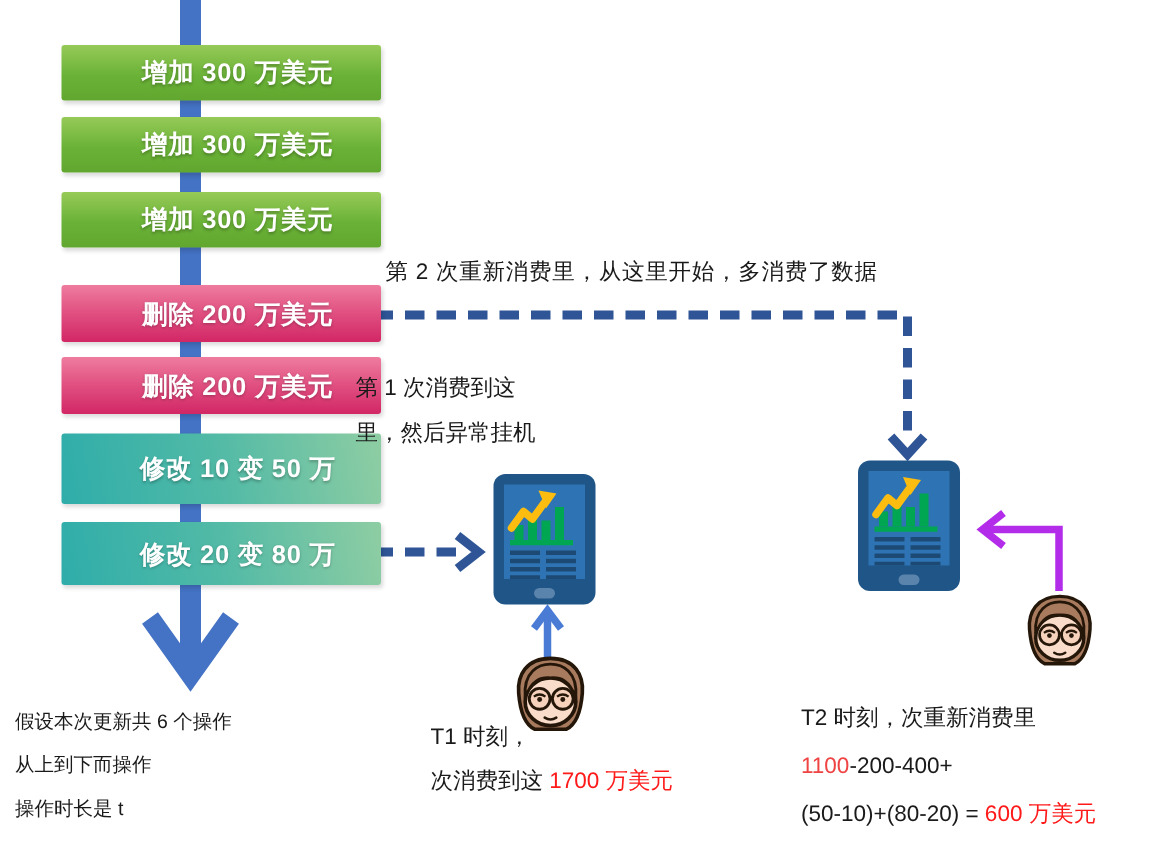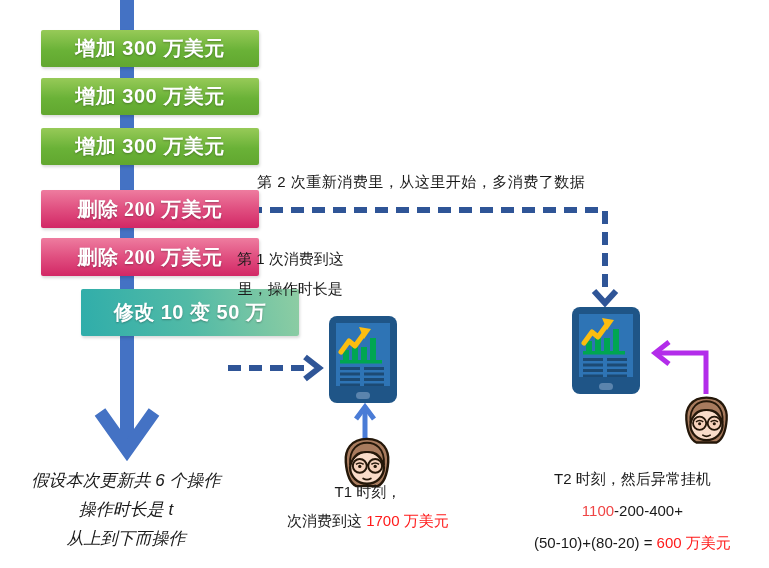--- a/index.html
+++ b/index.html
@@ -1,26 +1,26 @@
 <!DOCTYPE html>
 <html><head>
 <meta charset="utf-8">
 <style>
   html,body{margin:0;padding:0;background:#fff;}
   .canvas{position:relative;width:769px;height:568px;background:#ffffff;
           font-family:"Liberation Sans",sans-serif;color:#1a1a1a;overflow:hidden;}
   .overlay{position:absolute;left:0;top:0;z-index:1;}
-  .box{position:absolute;left:41px;width:218px;z-index:2;display:flex;align-items:center;justify-content:center;
-       color:#fff;font-weight:bold;font-size:20px;letter-spacing:.5px;border-radius:2px;
-       text-shadow:0 1px 2px rgba(0,0,0,.28);box-shadow:1px 2px 3px rgba(0,0,0,.15);}
+  .box{position:absolute;left:41px;width:191px;z-index:2;display:flex;align-items:center;justify-content:center;
+       color:#fff;font-weight:bold;font-size:17px;letter-spacing:.5px;border-radius:2px;
+       text-shadow:0 1px 2px rgba(0,0,0,.28);box-shadow:1px 2px 3px rgba(0,0,0,.15);padding-left:22px;}
   .box.green{background:linear-gradient(180deg,#97ca58 0%,#6ab237 55%,#61a72f 100%);}
-  .box.pink{background:linear-gradient(180deg,#ee7c9f 0%,#e04f80 50%,#d22765 100%);font-family:Liberation Serif, serif;}
-  .box.teal{background:linear-gradient(80deg,#2fadaa 0%,#52baa6 50%,#8ecda3 100%);margin-left:40px;}
-  .ann{position:absolute;z-index:3;font-size:15px;line-height:30px;white-space:nowrap;text-align:center;}
-  .summary{position:absolute;z-index:3;font-size:17px;line-height:29px;text-align:center;white-space:nowrap;font-style:italic;}
+  .box.pink{background:linear-gradient(180deg,#ee7c9f 0%,#e04f80 50%,#d22765 100%);}
+  .box.teal{background:linear-gradient(80deg,#2fadaa 0%,#52baa6 50%,#8ecda3 100%);}
+  .ann{position:absolute;z-index:3;font-size:15px;line-height:30px;white-space:nowrap;}
+  .summary{position:absolute;z-index:3;font-size:13px;line-height:29px;white-space:nowrap;}
   .red{color:#ff1a1a;}
   .pinktxt{color:#ef4444;}
   .sprite{position:absolute;z-index:2;}
 </style>
 </head>
 <body>
 
 <div class="canvas">
 
   <svg class="overlay" width="769" height="568" viewBox="0 0 769 568">
@@ -45,20 +45,21 @@
       <polyline points="669,342 655,353 669,364"></polyline>
     </g>
   </svg>
 
   <div class="box green" style="top:30px;height:37px">增加 300 万美元</div>
   <div class="box green" style="top:78px;height:37px">增加 300 万美元</div>
   <div class="box green" style="top:128px;height:37px">增加 300 万美元</div>
   <div class="box pink" style="top:190px;height:38px">删除 200 万美元</div>
   <div class="box pink" style="top:238px;height:38px">删除 200 万美元</div>
   <div class="box teal" style="top:289px;height:47px">修改 10 变 50 万</div>
+  <div class="box teal" style="top:348px;height:42px">修改 20 变 80 万</div>
 
   <svg class="sprite" style="left:328px;top:315px" width="70" height="90" viewBox="0 0 70 90">
     <rect x="1" y="1" width="68" height="87" rx="8" fill="#1f5587"></rect>
     <rect x="8" y="8" width="54" height="63" fill="#2e74b5"></rect>
     <g fill="#00a651">
       <rect x="12" y="45" width="42" height="3.5"></rect>
       <rect x="15" y="35" width="6" height="10"></rect>
       <rect x="24" y="29" width="6" height="16"></rect>
       <rect x="33" y="32" width="6" height="13"></rect>
       <rect x="42" y="23" width="6" height="22"></rect>
@@ -138,38 +139,38 @@
         <circle cx="38.5" cy="31.5" r="1.7"></circle>
       <path d="M18.5 29.5 q4 -3 8 0 M34.5 29.5 q4 -3 8 0" stroke="#241709" stroke-width="1.6" fill="none"></path>
     </g>
     <path d="M26 44 Q30 46.5 34 44" stroke="#241709" stroke-width="1.8" fill="none" stroke-linecap="round"></path>
   </svg>
 
   <div class="ann" style="left:257px;top:167px;letter-spacing:.5px">第 2 次重新消费里，从这里开始，多消费了数据</div>
 
   <div class="ann" style="left:237px;top:244px">
     <div>第 1 次消费到这</div>
-    <div>里，操作时长是</div>
+    <div>里，然后异常挂机</div>
   </div>
 
   <div class="summary" style="left:10px;top:466px;width:232px">
     <div>假设本次更新共 6 个操作</div>
+    <div>从上到下而操作</div>
     <div>操作时长是 t</div>
-    <div>从上到下而操作</div>
   </div>
 
   <div class="ann" style="left:287px;top:477px;line-height:29px">
     <div>T1 时刻，</div>
     <div>
       <span>次消费到这 </span><span class="red">1700 万美元</span>
     </div>
   </div>
 
   <div class="ann" style="left:534px;top:463px;line-height:32px">
-    <div>T2 时刻，然后异常挂机</div>
+    <div>T2 时刻，次重新消费里</div>
     <div>
       <span class="pinktxt">1100</span><span>-200-400+</span>
     </div>
     <div>
       <span>(50-10)+(80-20) = </span><span class="red">600 万美元</span>
     </div>
   </div>
 
 </div>
 

